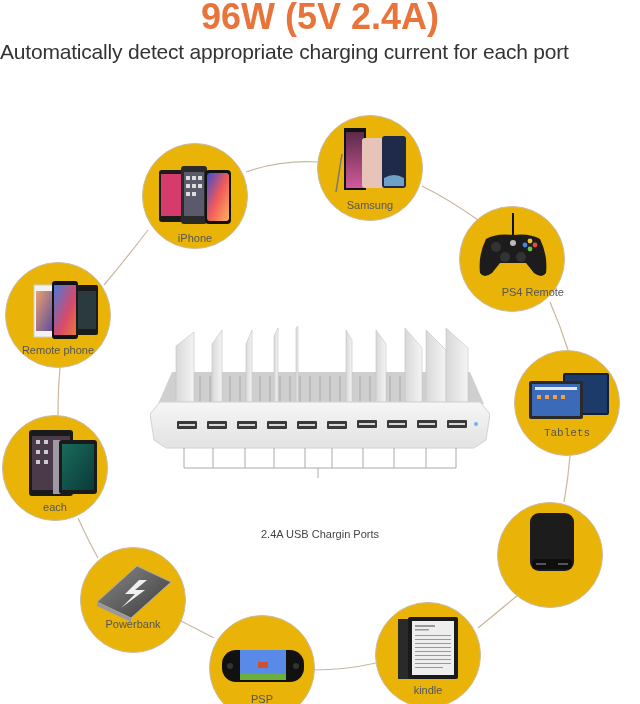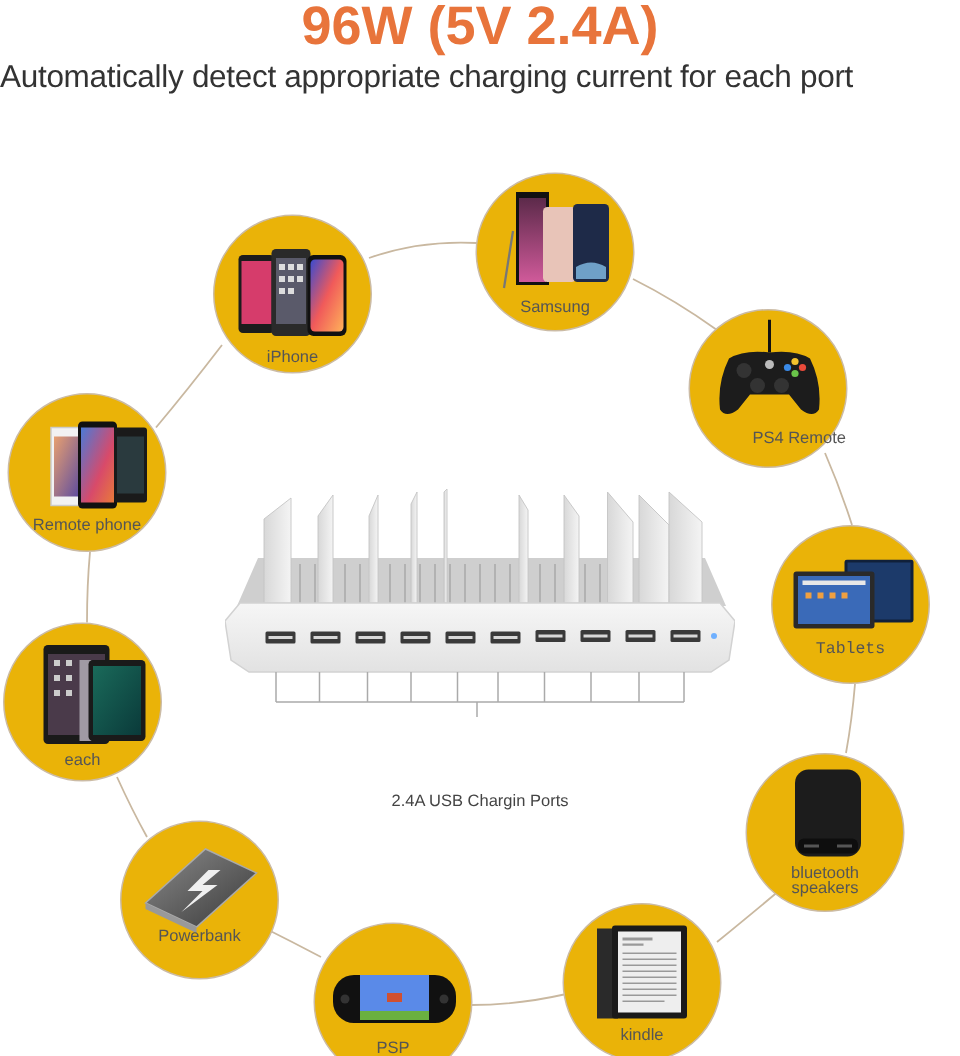--- a/index.html
+++ b/index.html
@@ -193,24 +193,20 @@
   <div class="label" style="top:86px;">each</div>
 </div>
 
 <div class="node" style="left:497px;top:502px;">
   <svg class="pic" style="left:30px;top:8px;" width="48" height="64">
     <rect x="2" y="2" width="44" height="58" rx="9" fill="#1c1c1c"></rect>
     <rect x="4" y="48" width="40" height="10" rx="4" fill="#0e0e0e"></rect>
     <rect x="8" y="52" width="10" height="2" fill="#555"></rect>
     <rect x="30" y="52" width="10" height="2" fill="#555"></rect>
   </svg>
-  <div class="label" style="top:74px;line-height:10px;">
-    <div>bluetooth</div>
-    <div>speakers</div>
-  </div>
 </div>
 
 <div class="node" style="left:80px;top:547px;">
   <svg class="pic" style="left:10px;top:14px;" width="84" height="60">
     <defs>
         <linearGradient id="pb1" x1="0" y1="0" x2="1" y2="1">
           <stop offset="0" stop-color="#8a8a8a"></stop>
           <stop offset="1" stop-color="#3a3a3a"></stop>
         </linearGradient>
       </defs>

